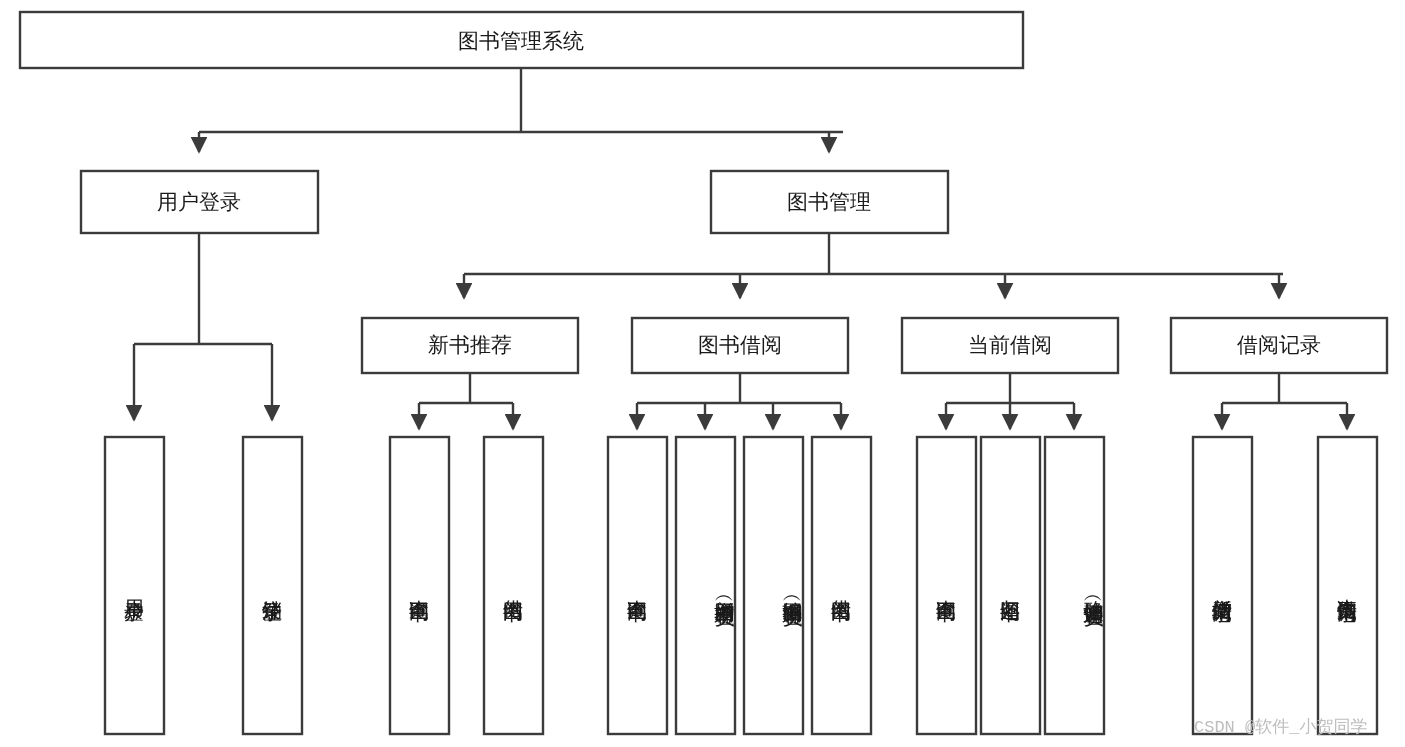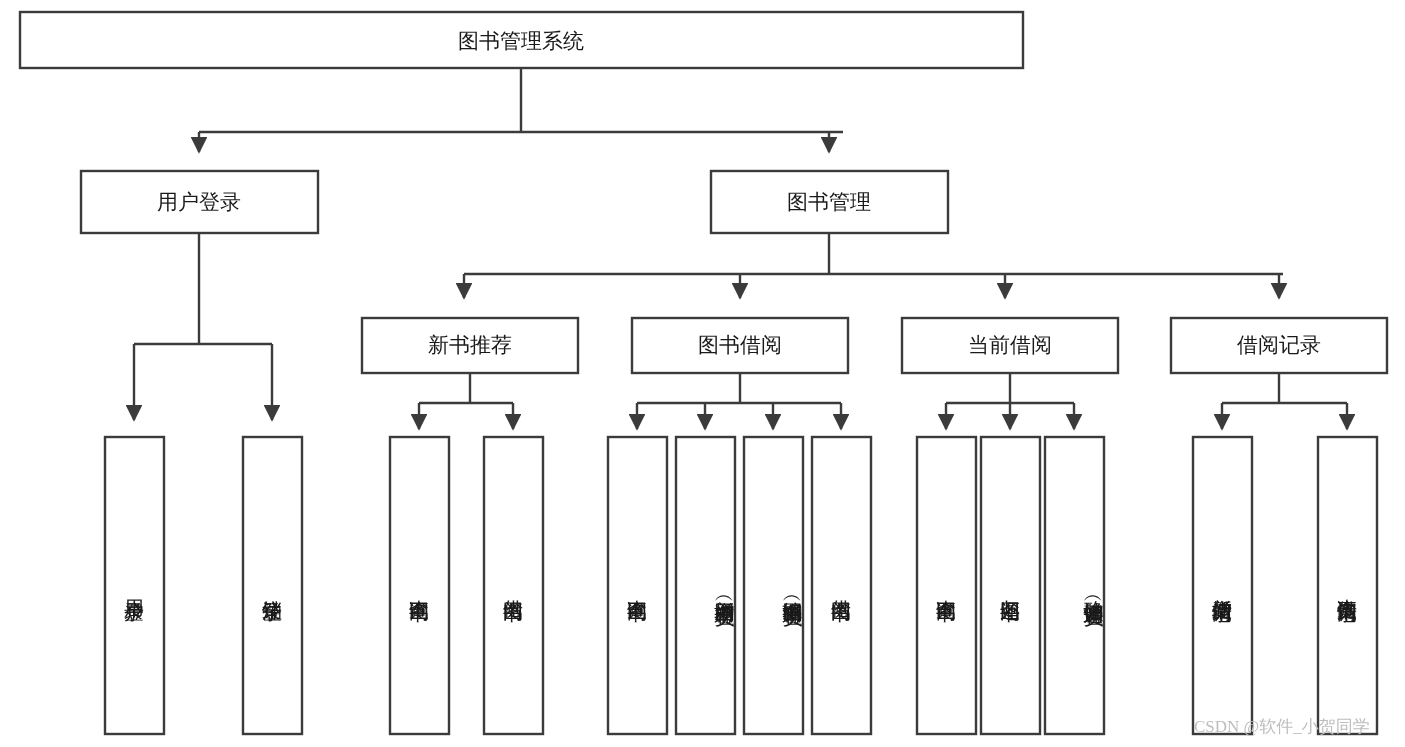--- a/index.html
+++ b/index.html
@@ -58,21 +58,21 @@
     color: #1a1a1a;
     writing-mode: vertical-rl;
     text-orientation: upright;
     letter-spacing: 1px;
     line-height: 1;
     white-space: nowrap;
     pointer-events: none;
   }
   .watermark {
     position: absolute;
-    font-family: Liberation Serif, serif;
+    font-family: Liberation Mono, monospace;
     font-size: 17px;
     color: #bdbdbd;
     white-space: nowrap;
     left: 1194px;
     top: 715px;
   }
 </style>
 </head>
 <body>
 

